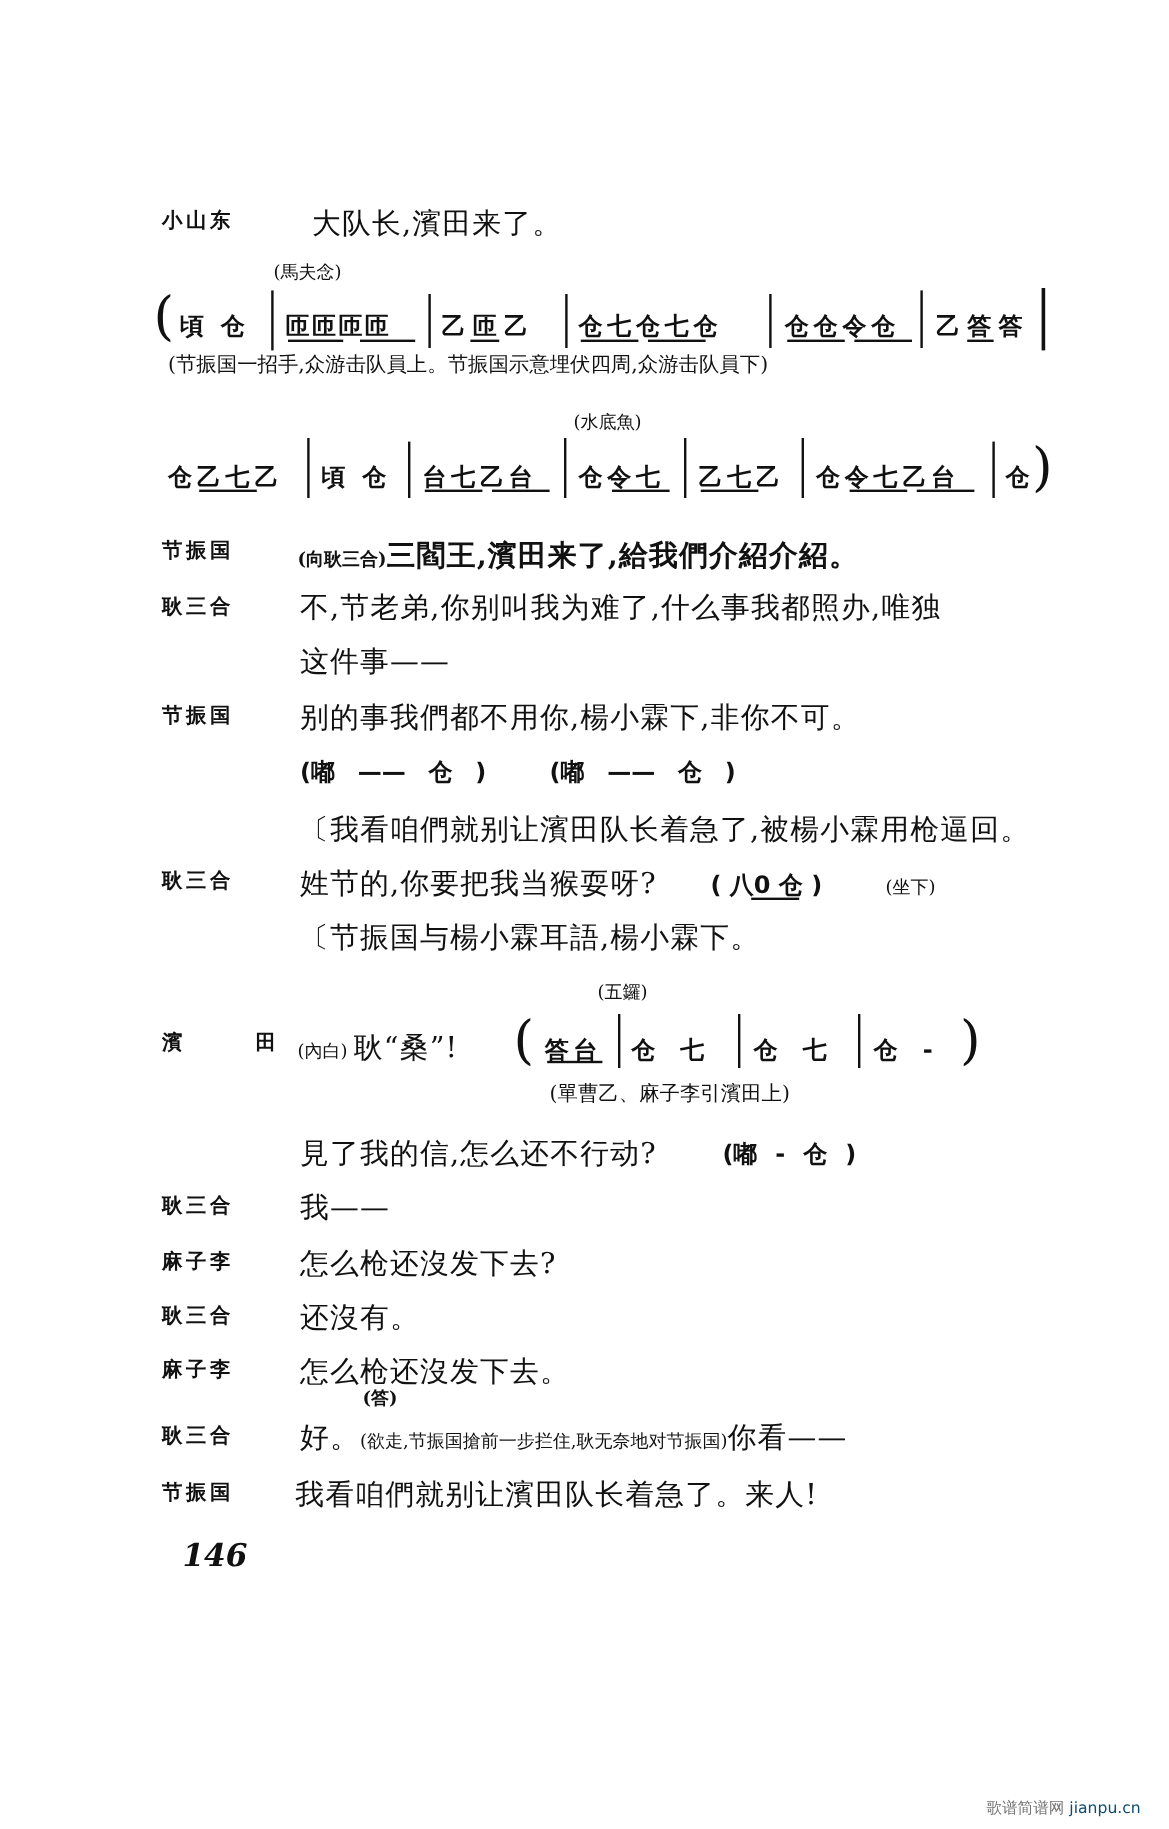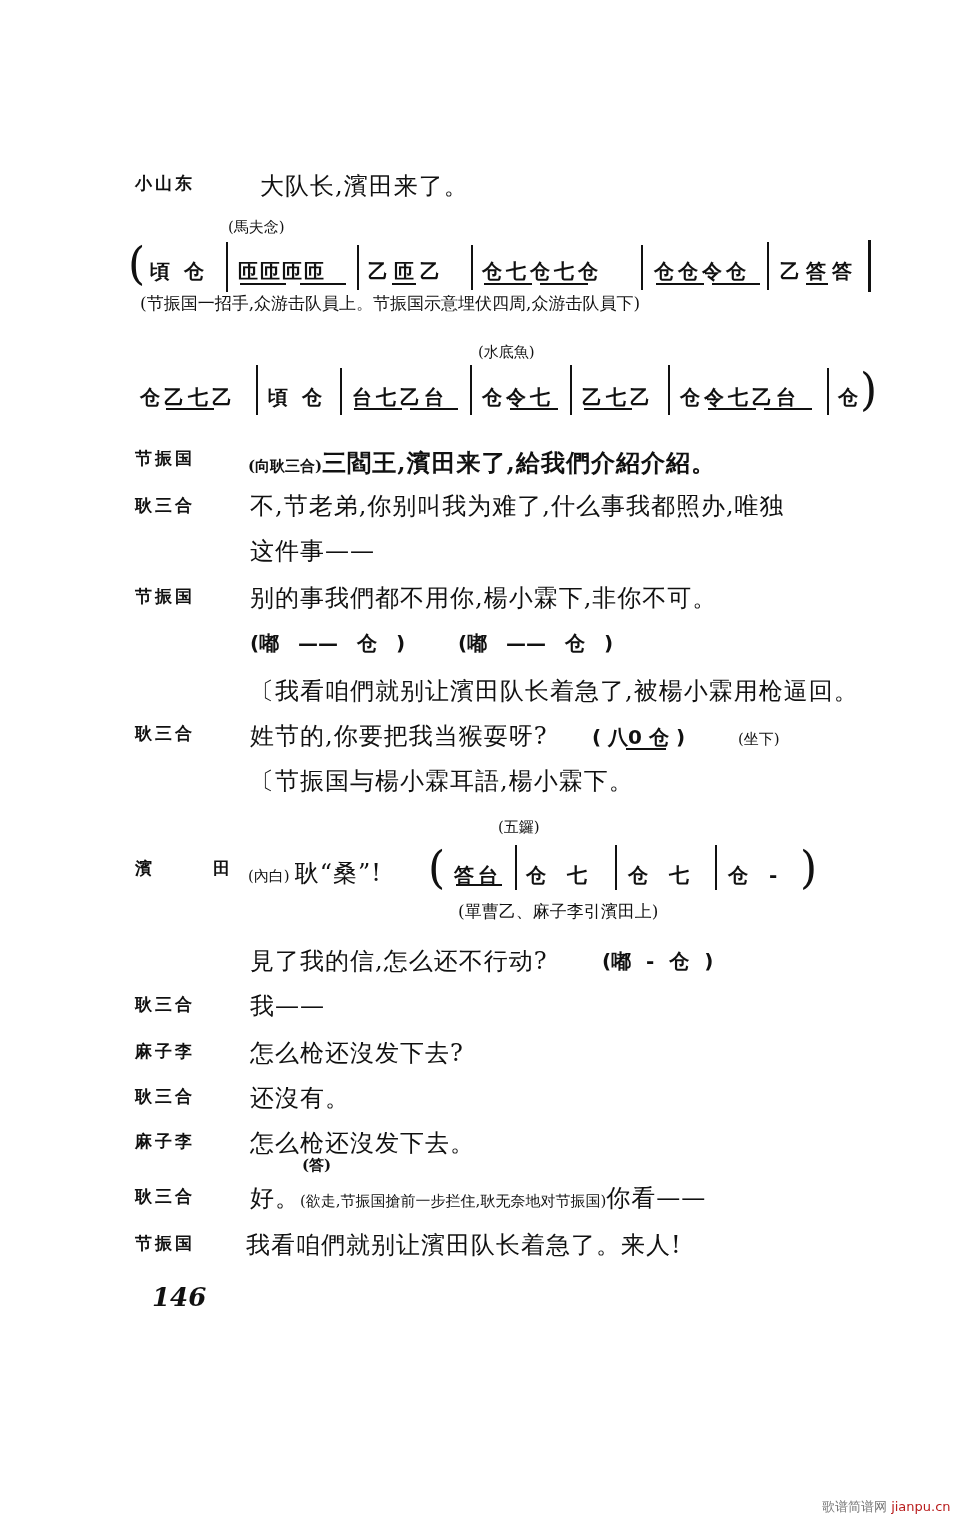--- a/index.html
+++ b/index.html
@@ -10,21 +10,21 @@
              font-size:17px; letter-spacing:3px; }
   .line { font-size:24px; letter-spacing:1px; }
   .small { font-size:15px; }
   .dir { font-size:17px; }
   .perc { font-family:"DejaVu Sans","Liberation Sans",sans-serif; font-weight:bold; font-size:20px; }
   .bar { position:absolute; width:2px; background:#111; }
   .ul { position:absolute; height:2px; background:#111; }
   .paren { font-size:44px; font-weight:normal; font-family:"DejaVu Serif",serif; }
   .pagenum { font-style:italic; font-weight:bold; font-size:26px; }
   .wm { font-family:"DejaVu Sans",sans-serif; font-size:13px; color:#777; }
-  .wm .en { color:#b91c1c; }
+  .wm .en { color:#0c4a6e; }
 </style>
 </head>
 <body>
 
 <div class="abs speaker" style="left:135px;top:172px;">小山东</div>
 <div class="abs line" style="left:260px;top:170px;">大队长,濱田来了。</div>
 
 <div class="abs small" style="left:228px;top:218px;">(馬夫念)</div>
 <div class="abs paren" style="left:128px;top:238px;">(</div>
 <div class="abs perc" style="left:150px;top:258px;"><span>頃</span>&nbsp;&nbsp;<span>仓</span></div>

